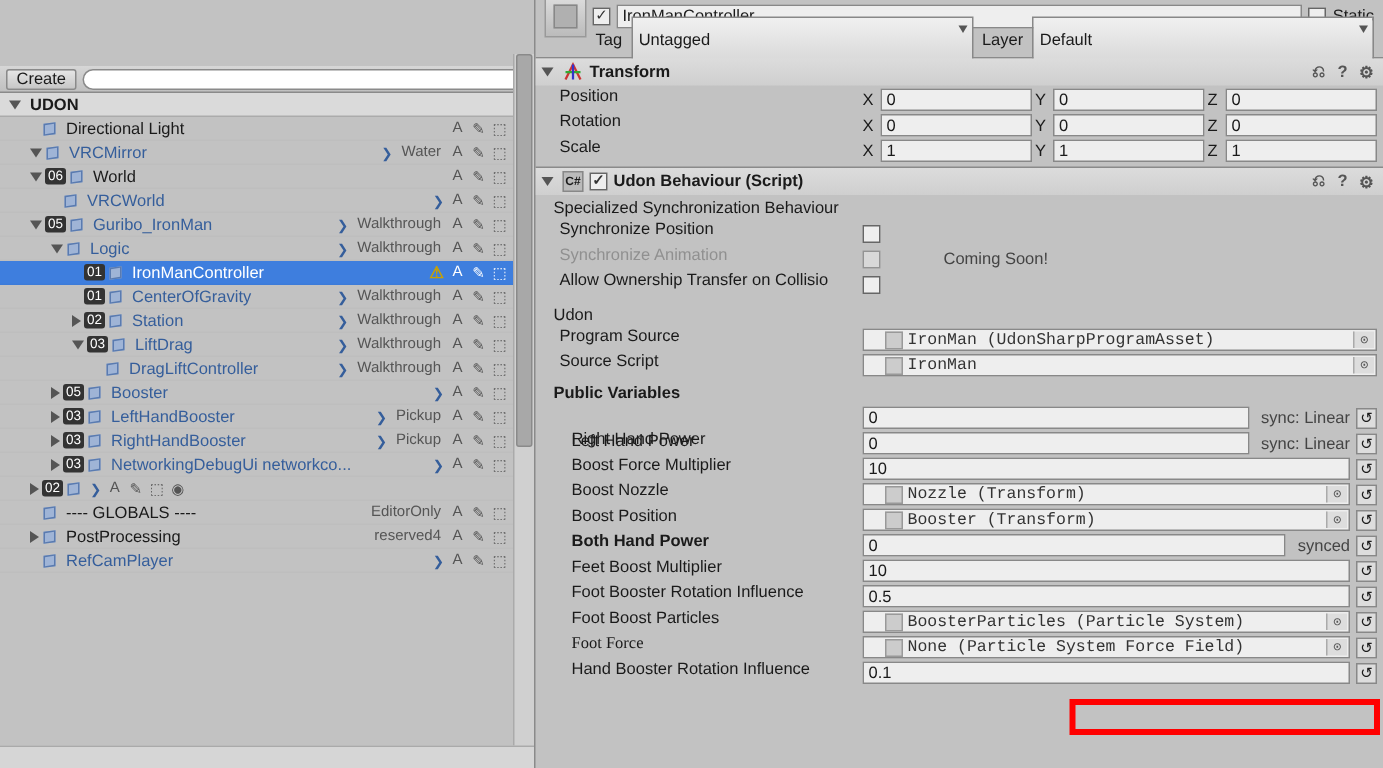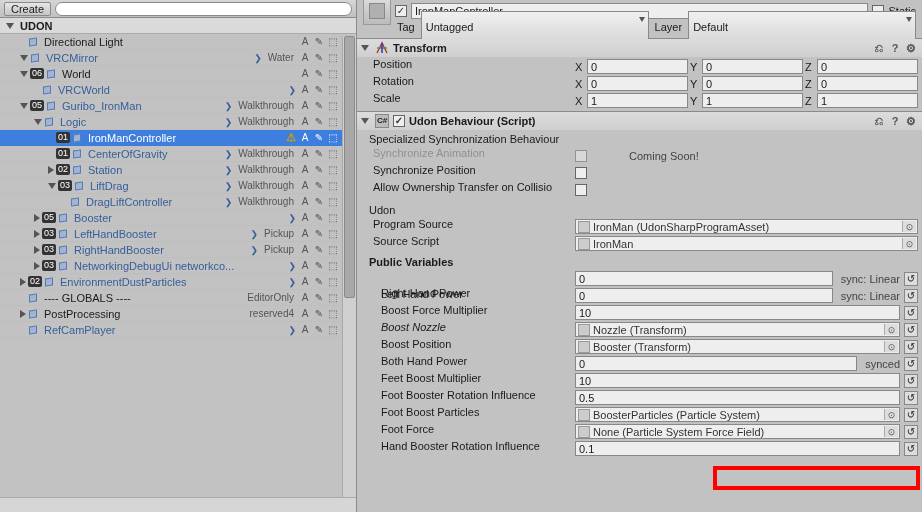--- a/index.html
+++ b/index.html
@@ -2,21 +2,21 @@
 <html><head>
 <meta charset="utf-8">
 <style>
   * { box-sizing: border-box; margin: 0; padding: 0; }
   html, body { width: 922px; height: 512px; overflow: hidden; }
   body { font-family: Arial, Helvetica, sans-serif; font-size: 11px; color: #1a1a1a; background: #c2c2c2; display: flex; }
   .panel-left { width: 356px; height: 512px; background: #c2c2c2; display: flex; flex-direction: column; position: relative; }
   .panel-right { flex: 1; height: 512px; background: #c2c2c2; display: flex; flex-direction: column; border-left: 1px solid #8a8a8a; overflow: hidden; position: relative; }
 
   
-  .toolbar { height: 18px; padding: 2px 4px; display: flex; align-items: center; background: linear-gradient(#d6d6d6,#c0c0c0); border-bottom: 1px solid #8a8a8a; }
+  .toolbar { height: 18px; padding: 2px 4px; display: flex; align-items: center; background: linear-gradient(#d6d6d6,#c0c0c0); border-bottom: 1px solid #8a8a8a; margin-top: 44px; }
   .toolbar .create { font-size: 11px; padding: 0 6px; background: linear-gradient(#e6e6e6,#c6c6c6); border: 1px solid #8a8a8a; border-radius: 2px; height: 14px; line-height: 12px; margin-right: 4px; }
   .toolbar .search { flex: 1; height: 14px; border: 1px solid #8a8a8a; border-radius: 7px; background: #fff; }
 
   .panel-tab { height: 16px; display: flex; align-items: center; padding: 0 6px; background: #dadada; border-bottom: 1px solid #ababab; font-weight: bold; font-size: 11px; gap: 4px; }
   .tri { display: inline-block; width: 0; height: 0; margin-right: 2px; }
   .tri-open { border-left: 4px solid transparent; border-right: 4px solid transparent; border-top: 6px solid #555; }
   .tri-closed { border-top: 4px solid transparent; border-bottom: 4px solid transparent; border-left: 6px solid #555; }
   .tri-space { display:inline-block; width:8px; }
 
   .rows { overflow-y: auto; flex: 1; }
@@ -56,21 +56,21 @@
   .comp-head { height:18px; background:linear-gradient(#dcdcdc,#cfcfcf); display:flex; align-items:center; padding:0 4px; gap:4px; font-weight:bold; font-size:11px; position:relative; }
   .comp-head .tools { position:absolute; right:4px; top:2px; display:flex; gap:2px; }
   .tool-icon { width:14px; height:14px; display:inline-flex; align-items:center; justify-content:center; color:#555; font-size:11px; }
   .comp-body { padding:1px 4px 2px 8px; }
   .prop-row { display:flex; height:17px; }
   .prop-label { width:210px; font-size:11px; padding-left:8px; }
   .prop-fields { flex:1; display:flex; align-items:center; gap:2px; }
   .axis { display:flex; align-items:center; gap:2px; flex:1; }
   .axis-l { font-size:11px; width:10px; }
   .num-field { flex:1; height:15px; border:1px solid #888; background:#eee; padding:0 3px; font-size:11px; display:flex; align-items:center; }
-  .ref-field { flex:1; height:15px; border:1px solid #888; background:#eee; padding:0 2px; font-size:11px; display:flex; align-items:center; position:relative; color:#333; }
+  .ref-field { flex:1; height:15px; border:1px solid #888; background:#eee; padding:0 14px; font-size:11px; display:flex; align-items:center; position:relative; color:#333;font-family:Liberation Mono, monospace; }
   .ref-field .ref-icon { width:12px; height:12px; background:#ccc; border:1px solid #999; margin-right:3px; display:inline-block; }
   .ref-field .picker { position:absolute; right:1px; top:1px; bottom:1px; width:14px; border-left:1px solid #aaa; display:flex; align-items:center; justify-content:center; font-size:9px; color:#555; background:#ddd; }
   .disabled { color:#909090; }
   .extra-toggle { width:14px; height:14px; border:1px solid #888; background:#ddd; margin-left:2px; display:inline-flex; align-items:center; justify-content:center; font-size:10px; }
   .section-label { font-weight:bold; font-size:11px; padding:4px 0 2px 4px; }
   .right-txt { font-size:11px; color:#444; padding-left:6px; }
   .red-box { position:absolute; left:356px; right:2px; top:466px; height:24px; border:4px solid #f00; z-index:51; pointer-events:none; }
 
   .hscroll { height:15px; background:#d6d6d6; border-top:1px solid #aaa; position:relative; }
 </style>
@@ -329,21 +329,20 @@
           <span class="g">◉</span>
         </span>
       </div>
       <div class="hier-row">
         <span class="indent" style="width: 20px;"></span>
         <span class="tri tri-closed"></span>
         <span class="num-badge">02</span>
         <span class="cube">
           <span class="cube-body"></span>
         </span>
-        <span class="lbl prefab">EnvironmentDustParticles</span>
         <span style="color: rgb(53, 94, 155); font-size: 9px; padding: 0px 2px;">❯</span>
         <span class="glyphs">
           <span class="g">A</span>
           <span class="g">✎</span>
           <span class="g">⬚</span>
           <span class="g">◉</span>
         </span>
       </div>
       <div class="hier-row">
         <span class="indent" style="width: 20px;"></span>
@@ -498,31 +497,31 @@
       <span>Udon Behaviour (Script)</span>
       <div class="tools">
         <span class="tool-icon">⎌</span>
         <span class="tool-icon">?</span>
         <span class="tool-icon">⚙</span>
       </div>
     </div>
     <div class="comp-body">
       <div style="font-size:11px;padding:2px 0 2px 4px">Specialized Synchronization Behaviour</div>
       <div class="prop-row">
+        <div class="prop-label">Synchronize Position</div>
+        <div class="prop-fields">
+            <span class="checkbox"></span>
+          </div>
+      </div>
+      <div class="prop-row">
         <div class="prop-label disabled">Synchronize Animation</div>
         <div class="prop-fields">
             <span class="checkbox" style="opacity:.5"></span>
           <span class="right-txt disabled" style="padding-left:40px">Coming Soon!</span>
         </div>
-      </div>
-      <div class="prop-row">
-        <div class="prop-label">Synchronize Position</div>
-        <div class="prop-fields">
-            <span class="checkbox"></span>
-          </div>
       </div>
       <div class="prop-row">
         <div class="prop-label">Allow Ownership Transfer on Collisio</div>
         <div class="prop-fields">
             <span class="checkbox"></span>
           </div>
       </div>
 
       <div style="font-size:11px;padding:6px 0 2px 4px">Udon</div>
       <div class="prop-row">
@@ -565,21 +564,21 @@
             </div>
           </div>
           <div class="prop-row">
             <div class="prop-label" style="padding-left: 16px;">Boost Force Multiplier</div>
             <div class="prop-fields">
               <div class="num-field">10</div>
               <span class="extra-toggle">↺</span>
             </div>
           </div>
           <div class="prop-row">
-            <div class="prop-label" style="padding-left: 16px; font-style: italic;">Boost Nozzle</div>
+            <div class="prop-label" style="padding-left: 16px;">Boost Nozzle</div>
             <div class="prop-fields">
               <div class="ref-field">
                 <span class="ref-icon"></span>
                 <span>Nozzle (Transform)</span>
                 <span class="picker">⊙</span>
               </div>
               <span class="extra-toggle">↺</span>
             </div>
           </div>
           <div class="prop-row">
@@ -587,21 +586,21 @@
             <div class="prop-fields">
               <div class="ref-field">
                 <span class="ref-icon"></span>
                 <span>Booster (Transform)</span>
                 <span class="picker">⊙</span>
               </div>
               <span class="extra-toggle">↺</span>
             </div>
           </div>
           <div class="prop-row">
-            <div class="prop-label" style="padding-left: 16px;">Both Hand Power</div>
+            <div class="prop-label" style="padding-left: 16px; font-weight: bold;">Both Hand Power</div>
             <div class="prop-fields">
               <div class="num-field">0</div>
               <span class="right-txt">synced</span>
               <span class="extra-toggle">↺</span>
             </div>
           </div>
           <div class="prop-row">
             <div class="prop-label" style="padding-left: 16px;">Feet Boost Multiplier</div>
             <div class="prop-fields">
               <div class="num-field">10</div>
@@ -620,21 +619,21 @@
             <div class="prop-fields">
               <div class="ref-field">
                 <span class="ref-icon"></span>
                 <span>BoosterParticles (Particle System)</span>
                 <span class="picker">⊙</span>
               </div>
               <span class="extra-toggle">↺</span>
             </div>
           </div>
           <div class="prop-row">
-            <div class="prop-label" style="padding-left: 16px;">Foot Force</div>
+            <div class="prop-label" style="padding-left: 16px; font-family: Liberation Serif, serif;">Foot Force</div>
             <div class="prop-fields">
               <div class="ref-field">
                 <span class="ref-icon"></span>
                 <span>None (Particle System Force Field)</span>
                 <span class="picker">⊙</span>
               </div>
               <span class="extra-toggle">↺</span>
             </div>
           </div>
           <div class="prop-row">

